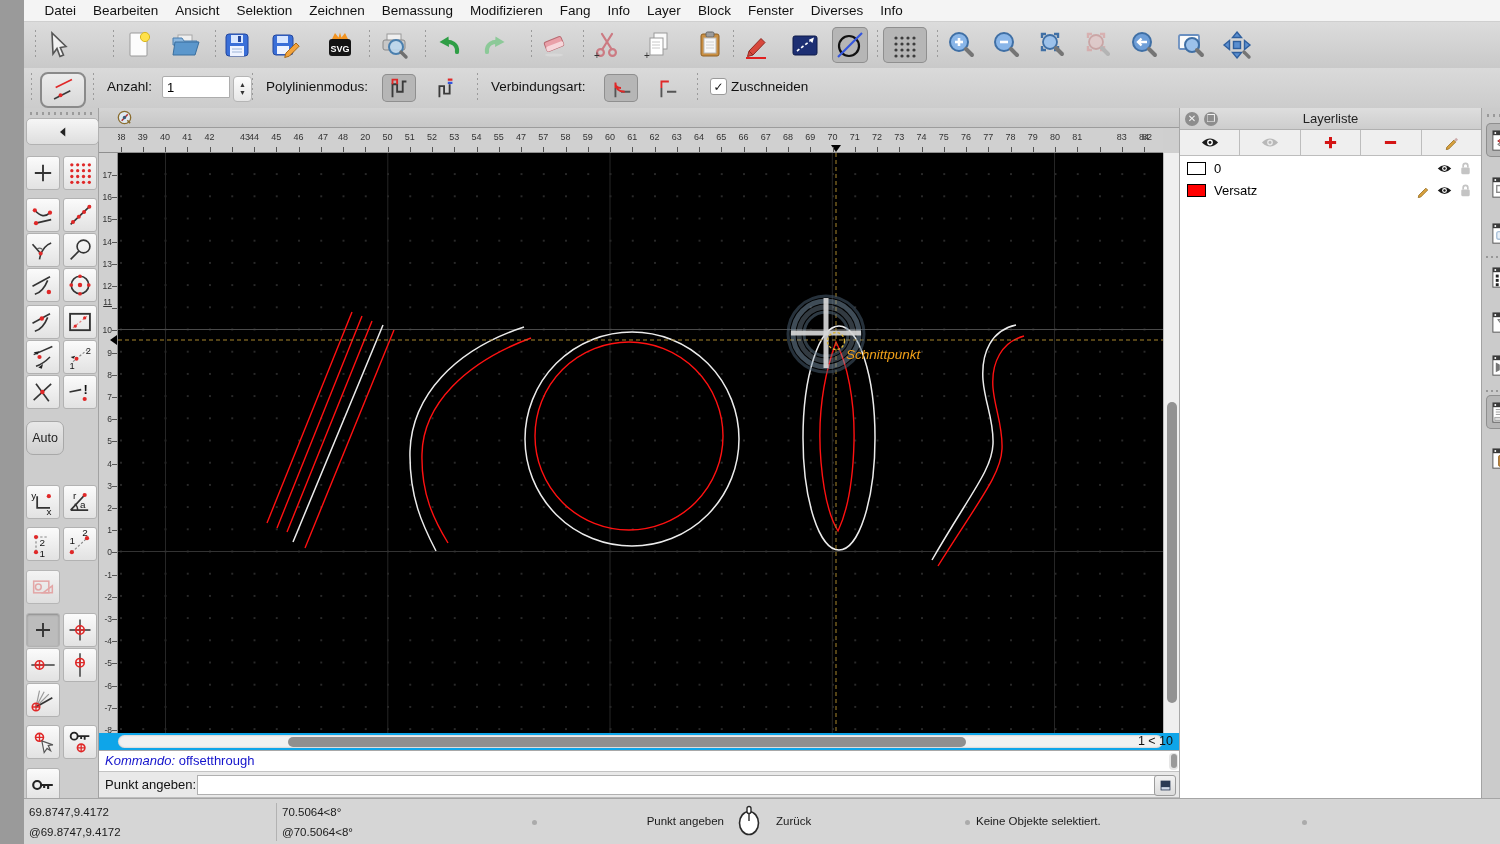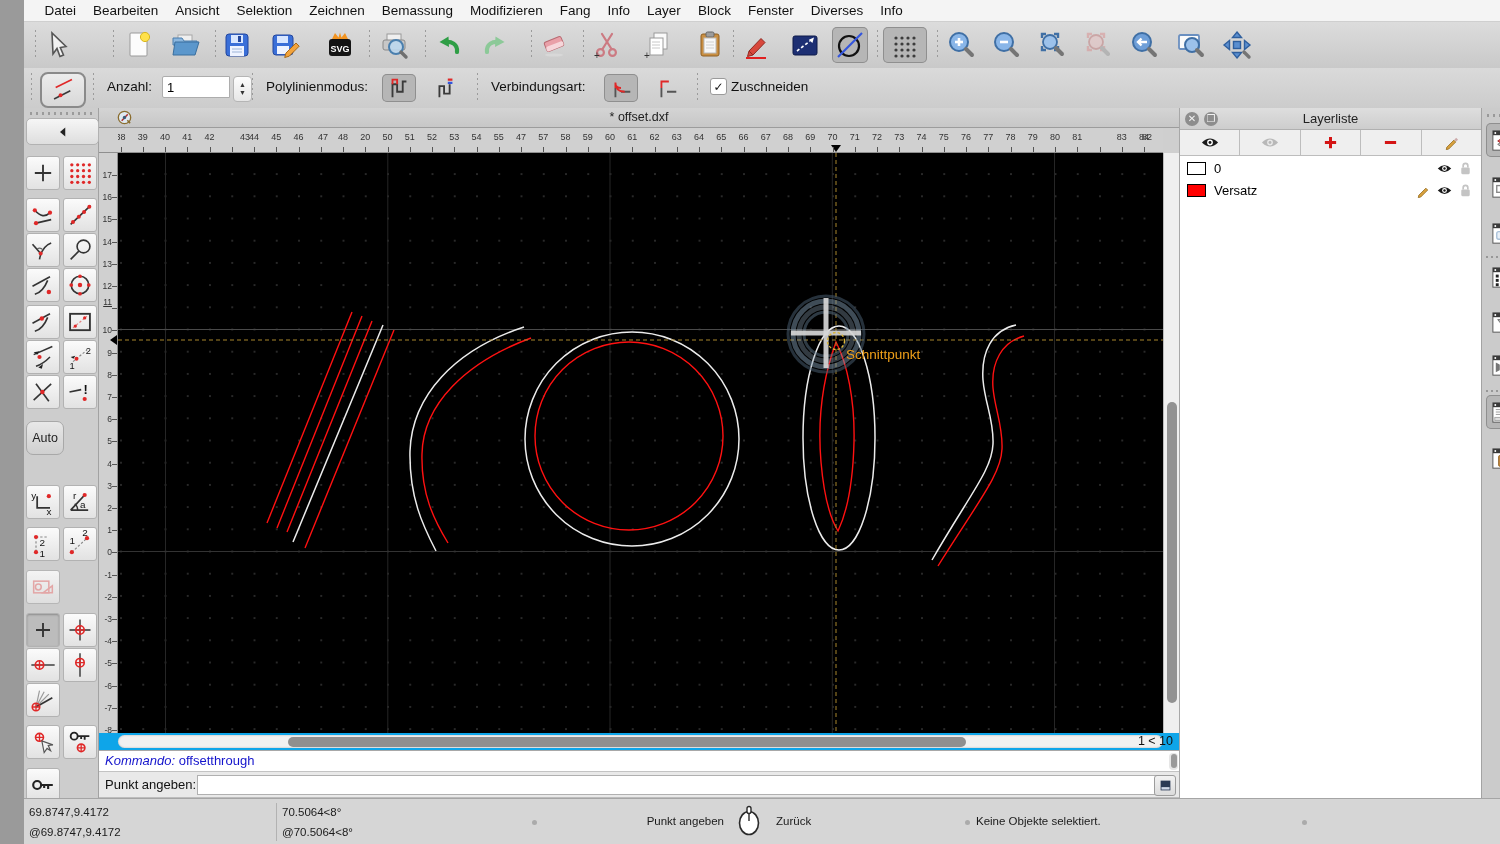--- a/index.html
+++ b/index.html
@@ -57,21 +57,21 @@
   .leftruler{position:absolute;left:0;top:45px;width:19px;height:580px;background:#d0d0d0;border-right:1px solid #8f8f8f;
              box-sizing:border-box;overflow:hidden;}
   .rlab-t{position:absolute;top:4px;width:20px;text-align:center;font-size:9px;color:#333;}
   .rtick-t{position:absolute;bottom:0;width:1px;height:5px;background:#555;}
   .rlab-l{position:absolute;left:0;width:13px;text-align:right;font-size:8.5px;color:#333;}
   .rtick-l{position:absolute;right:0;width:5px;height:1px;background:#555;}
   .marker-top{position:absolute;left:713px;bottom:0;width:0;height:0;border-left:5px solid transparent;
               border-right:5px solid transparent;border-top:7px solid #000;}
   .marker-left{position:absolute;top:182px;right:0;width:0;height:0;border-top:5px solid transparent;
                border-bottom:5px solid transparent;border-right:7px solid #000;}
-  .canvas{position:absolute;left:19px;top:45px;width:1045px;height:440px;background:#000;}
+  .canvas{position:absolute;left:19px;top:45px;width:1045px;height:440px;background:#000;font-style:italic;}
   .vscroll{position:absolute;left:1064px;top:45px;width:16px;height:580px;background:#efefef;border-left:1px solid #bcbcbc;box-sizing:border-box;}
   .vthumb{position:absolute;left:2.5px;top:249px;width:10px;height:301px;background:#929292;border-radius:6px;}
   .hscrollrow{position:absolute;left:0;top:625px;width:1080px;height:17px;background:#0ea5e9;}
   .htrack{position:absolute;left:19px;top:2px;width:1045px;height:13px;background:#f1f1f1;border-radius:7px;box-shadow:inset 0 0 2px #aaa;}
   .hthumb{position:absolute;left:170px;top:1.5px;width:678px;height:10px;background:#8f8f8f;border-radius:5px;}
   .zoominfo{position:absolute;right:6px;top:1px;font-size:12.5px;color:#111;}
   .cmdhistory{position:absolute;left:0;top:642px;width:1080px;height:22px;background:#fff;border-top:1px solid #a8a8a8;
               border-bottom:1px solid #c3c3c3;box-sizing:border-box;font-size:13px;color:#1414cc;padding:2px 0 0 6px;}
   .cmdhistory .pfx{font-style:italic;}
   .histscroll{position:absolute;right:1px;top:2px;width:9px;height:17px;background:#e6e6e6;border-radius:4px;}
@@ -653,21 +653,20 @@
     </div>
 
     <div class="center">
       <div class="tabbar">
         <svg class="qcad-logo" viewBox="0 0 16 16">
           <circle cx="8" cy="8" r="6.6" fill="#dfe9f2" stroke="#8a6d2f" stroke-width="1.4"></circle>
           <path d="M5 11.5 L11.5 4.5" stroke="#b03030" stroke-width="1.6"></path>
           <circle cx="8" cy="8" r="1.8" fill="#3a5a78"></circle>
           <path d="M11 11 l3 3" stroke="#8a6d2f" stroke-width="1.6"></path>
         </svg>
-        <div class="tab-title">* offset.dxf</div>
       </div>
       <div class="rulercorner"></div>
       <div class="topruler">
         <div class="marker-top"></div>
       <div class="rtick-t" style="left: 2.5px;"></div>
           <div class="rlab-t" style="left: -7.5px;">38</div>
           <div class="rtick-t" style="left: 24.75px;"></div>
           <div class="rlab-t" style="left: 14.75px;">39</div>
           <div class="rtick-t" style="left: 47px;"></div>
           <div class="rlab-t" style="left: 37px;">40</div>

